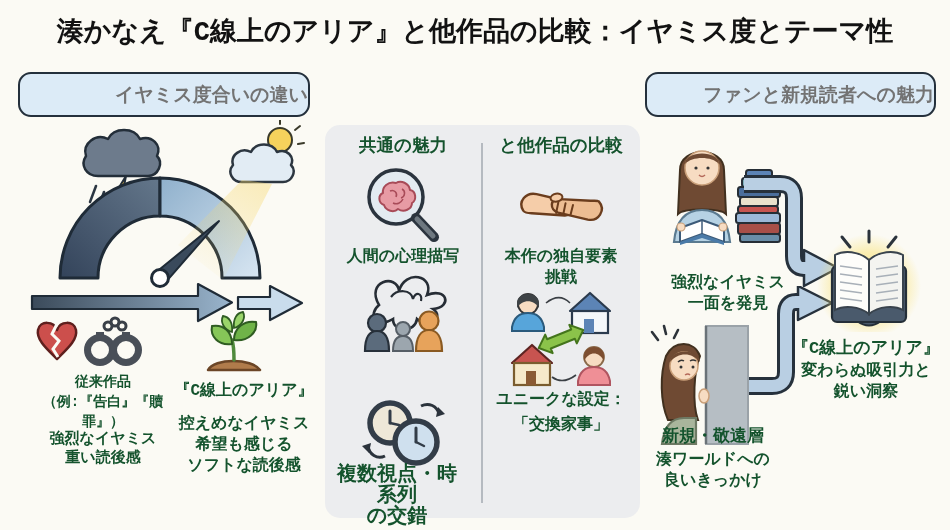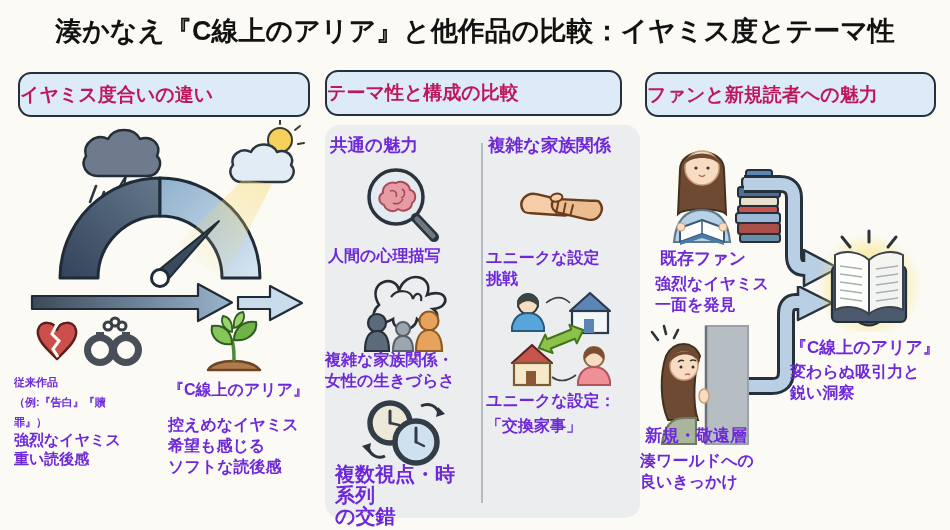--- a/index.html
+++ b/index.html
@@ -1,38 +1,35 @@
 <!DOCTYPE html>
 <html><head>
 <meta charset="utf-8">
 <style>
   html,body{margin:0;padding:0;background:#e8e8e8;}
   .stage{position:relative;width:950px;height:530px;background:#fbfaf4;overflow:hidden;
-         font-family:Liberation Sans, sans-serif;color:#1b1b1b;margin:0 auto;}
+         font-family:Liberation Mono, monospace;color:#1b1b1b;margin:0 auto;}
   .abs{position:absolute;}
   .title{position:absolute;top:13px;left:0;right:0;text-align:center;
          font-size:27px;font-weight:800;color:#121212;letter-spacing:0;}
   .hdr-box{position:absolute;background:#dcebf7;border:2.5px solid #24303c;border-radius:13px;
-           display:flex;align-items:center;justify-content:flex-start;font-weight:800;font-size:19px;color:#be185d;}
+           display:flex;align-items:center;justify-content:flex-end;font-weight:800;font-size:19px;color:#737373;}
   .panel{position:absolute;background:#ecedef;border-radius:15px;}
   .vdiv{position:absolute;width:1.5px;background:#b5bac0;}
-  .txt{position:absolute;font-weight:700;white-space:pre-line;color:#6d28d9;}
+  .txt{position:absolute;text-align:center;font-weight:700;white-space:pre-line;color:#14532d;}
 </style>
 </head>
 <body>
 
 <div class="stage">
 
   <div class="title">湊かなえ『C線上のアリア』と他作品の比較：イヤミス度とテーマ性</div>
 
   <div class="hdr-box" style="left:18px;top:72px;width:288px;height:41px">
     <span>イヤミス度合いの違い</span>
-  </div>
-  <div class="hdr-box" style="left:325px;top:70px;width:293px;height:42px">
-    <span>テーマ性と構成の比較</span>
   </div>
   <div class="hdr-box" style="left:645px;top:72px;width:287px;height:41px">
     <span>ファンと新規読者への魅力</span>
   </div>
 
   <svg class="abs" style="left:18px;top:120px" width="292" height="264" viewBox="0 0 292 264">
     <defs>
       <linearGradient id="gDark" x1="0" y1="1" x2="1" y2="0">
         <stop offset="0" stop-color="#33435a"></stop>
           <stop offset="1" stop-color="#64778b"></stop>
@@ -105,21 +102,21 @@
     <g>
       <path d="M190,250 C196,238 234,238 242,250 Z" fill="#b07b4b" stroke="#6b4526" stroke-width="2.5" stroke-linejoin="round"></path>
       <path d="M216,240 C216,232 216,226 214,220" fill="none" stroke="#4f8a3c" stroke-width="3.5" stroke-linecap="round"></path>
       <path d="M214,224 C200,226 192,216 194,206 C206,204 214,212 214,224 Z" fill="#86c658" stroke="#2f5c22" stroke-width="2"></path>
       <path d="M216,220 C230,222 240,212 238,202 C226,200 216,208 216,220 Z" fill="#6fb348" stroke="#2f5c22" stroke-width="2"></path>
       <path d="M214,212 C206,210 202,202 205,196 C212,197 215,204 214,212 Z" fill="#9ad46a" stroke="#2f5c22" stroke-width="1.8"></path>
       <path d="M216,208 C224,206 228,198 225,192 C218,193 215,200 216,208 Z" fill="#9ad46a" stroke="#2f5c22" stroke-width="1.8"></path>
     </g>
   </svg>
 
-  <div class="txt" style="left:14px;top:372px;width:178px;font-size:11px;line-height:20px">従来作品
+  <div class="txt" style="left:14px;top:372px;width:178px;font-size:14px;line-height:20px">従来作品
 （例:『告白』『贖
 罪』）</div>
   <div class="txt" style="left:14px;top:430px;width:178px;font-size:15px;line-height:19px">強烈なイヤミス
 重い読後感</div>
   <div class="txt" style="left:168px;top:380px;width:152px;font-size:16px">『C線上のアリア』</div>
   <div class="txt" style="left:168px;top:414px;width:152px;font-size:16px;line-height:21px">控えめなイヤミス
 希望も感じる
 ソフトな読後感</div>
 
   <div class="panel" style="left:325px;top:125px;width:315px;height:393px"></div>
@@ -143,53 +140,51 @@
   <svg class="abs" style="left:357px;top:271px" width="94" height="82" viewBox="0 0 94 82">
     <path d="M22,34 C8,10 40,2 42,20 C48,-2 78,4 70,24 C90,16 96,36 76,38 C88,46 72,58 60,48 C58,62 36,62 36,48 C20,58 10,44 22,34 Z" fill="none" stroke="#262d35" stroke-width="2.6"></path>
     <path d="M34,26 C40,18 54,18 56,28 C58,20 66,22 64,30" fill="none" stroke="#262d35" stroke-width="2.2"></path>
     <circle cx="20" cy="52" r="9" fill="#5b6b7c" stroke="#27303a" stroke-width="2.2"></circle>
     <path d="M8,80 C8,66 13,60 20,60 C27,60 32,66 32,80 Z" fill="#5b6b7c" stroke="#27303a" stroke-width="2.2"></path>
     <circle cx="72" cy="50" r="9.5" fill="#e7a35b" stroke="#8a5a22" stroke-width="2.2"></circle>
     <path d="M59,80 C59,66 64,59 72,59 C80,59 85,66 85,80 Z" fill="#e7a35b" stroke="#8a5a22" stroke-width="2.2"></path>
     <circle cx="46" cy="58" r="7" fill="#9ca6ae" stroke="#565e66" stroke-width="2"></circle>
     <path d="M36,80 C36,70 40,65 46,65 C52,65 56,70 56,80 Z" fill="#9ca6ae" stroke="#565e66" stroke-width="2"></path>
   </svg>
-  <div class="txt" style="left:325px;top:349px;width:156px;font-size:16px;line-height:21px">複雑な家族関係・
-女性の生きづらさ</div>
 
   <svg class="abs" style="left:359px;top:396px" width="90" height="72" viewBox="0 0 90 72">
     <path d="M62,10 C70,6 78,10 80,18" fill="none" stroke="#2b333c" stroke-width="3"></path>
     <polygon points="77,21 86,18 79,11" fill="#2b333c"></polygon>
     <path d="M26,60 C18,64 10,58 9,50" fill="none" stroke="#2b333c" stroke-width="3"></path>
     <polygon points="12,47 3,50 10,57" fill="#2b333c"></polygon>
     <circle cx="31" cy="27" r="20" fill="#eee8d8" stroke="#333d48" stroke-width="5.5"></circle>
     <line x1="31" y1="27" x2="31" y2="15" stroke="#333d48" stroke-width="3" stroke-linecap="round"></line>
     <line x1="31" y1="27" x2="40" y2="29" stroke="#333d48" stroke-width="2.5" stroke-linecap="round"></line>
     <circle cx="57" cy="46" r="21" fill="#cfe0ee" stroke="#333d48" stroke-width="5.5"></circle>
     <line x1="57" y1="46" x2="57" y2="32" stroke="#333d48" stroke-width="3" stroke-linecap="round"></line>
     <line x1="57" y1="46" x2="65" y2="50" stroke="#333d48" stroke-width="2.5" stroke-linecap="round"></line>
   </svg>
   <div class="txt" style="left:335px;top:464px;width:124px;font-size:20px;line-height:21px">複数視点・時系列
 の交錯</div>
 
-  <div class="txt" style="left:488px;top:133px;width:146px;font-size:17.5px">複雑な家族関係</div>
+  <div class="txt" style="left:488px;top:133px;width:146px;font-size:17.5px">と他作品の比較</div>
 
   <svg class="abs" style="left:511px;top:164px" width="100" height="82" viewBox="0 0 100 82">
     <g transform="rotate(-10 50 42)">
       <path d="M12,40 C8,30 18,22 28,26 L56,38 C64,42 62,54 52,52 L20,44 C14,43 13,42 12,40 Z" fill="#f5cda9" stroke="#6b3d1d" stroke-width="2.4" stroke-linejoin="round"></path>
       <path d="M88,44 C94,54 84,64 74,60 L46,48 C38,44 40,32 50,35 L80,42 C85,43 87,43 88,44 Z" fill="#edbd92" stroke="#6b3d1d" stroke-width="2.4" stroke-linejoin="round"></path>
       <g stroke="#6b3d1d" stroke-width="2" stroke-linecap="round">
         <line x1="48" y1="38" x2="44" y2="48"></line>
           <line x1="55" y1="40" x2="51" y2="50"></line>
           <line x1="62" y1="43" x2="58" y2="52"></line>
       </g>
       <ellipse cx="47" cy="33" rx="6" ry="4" fill="#f5cda9" stroke="#6b3d1d" stroke-width="2"></ellipse>
     </g>
   </svg>
-  <div class="txt" style="left:486px;top:247px;width:150px;font-size:16px;line-height:21px">ユニークな設定
+  <div class="txt" style="left:486px;top:247px;width:150px;font-size:16px;line-height:21px">本作の独自要素
 挑戦</div>
 
   <svg class="abs" style="left:506px;top:287px" width="112" height="102" viewBox="0 0 112 102">
     <path d="M40,16 C50,8 58,10 64,16" fill="none" stroke="#3a3f44" stroke-width="1.6"></path>
     <path d="M46,90 C54,96 62,94 70,88" fill="none" stroke="#3a3f44" stroke-width="1.6"></path>
     <circle cx="22" cy="17" r="10" fill="#f7dcc2" stroke="#333333" stroke-width="1.8"></circle>
     <path d="M11,16 C11,4 33,4 33,16 L33,21 C28,12 16,12 11,21 Z" fill="#3e4346"></path>
     <path d="M6,40 C8,30 14,26 22,26 C30,26 36,30 38,40 L38,44 L6,44 Z" fill="#57a5da" stroke="#2a5a7c" stroke-width="2"></path>
     <polygon points="64,24 84,6 104,24" fill="#5c84b6" stroke="#2b3b4e" stroke-width="2.2" stroke-linejoin="round"></polygon>
     <rect x="66" y="24" width="36" height="22" fill="#f4f7fa" stroke="#2b3b4e" stroke-width="2.2"></rect>
@@ -224,21 +219,20 @@
       <rect x="96" y="40" width="26" height="8" rx="2.5" fill="#5c84b6"></rect>
       <rect x="92" y="48" width="34" height="9" rx="2.5" fill="#7fb0ba"></rect>
       <rect x="88" y="57" width="42" height="10" rx="2.5" fill="#4a6e9c"></rect>
       <rect x="90" y="67" width="38" height="9" rx="2.5" fill="#e9e1cc"></rect>
       <rect x="88" y="76" width="40" height="7" rx="2.5" fill="#c75450"></rect>
       <rect x="86" y="83" width="44" height="10" rx="2.5" fill="#9cb8d8"></rect>
       <rect x="88" y="93" width="42" height="11" rx="2.5" fill="#a84f48"></rect>
       <rect x="90" y="104" width="40" height="8" rx="2.5" fill="#6a8ea8"></rect>
     </g>
   </svg>
-  <div class="txt" style="left:660px;top:247px;width:136px;font-size:17px">既存ファン</div>
   <div class="txt" style="left:655px;top:273px;width:146px;font-size:16px;line-height:21px">強烈なイヤミス
 一面を発見</div>
 
   <svg class="abs" style="left:742px;top:168px" width="104" height="122" viewBox="0 0 104 122">
     <path d="M2,16 H38 Q52,16 52,30 V88 Q52,100 62,100 H64" fill="none" stroke="#26313c" stroke-width="18" stroke-linejoin="round"></path>
     <polygon points="62,82 62,118 96,100" fill="#b9cfe3" stroke="#26313c" stroke-width="2.5" stroke-linejoin="round"></polygon>
     <path d="M2,16 H38 Q52,16 52,30 V88 Q52,100 62,100 H68" fill="none" stroke="#b9cfe3" stroke-width="12" stroke-linejoin="round"></path>
   </svg>
 
   <svg class="abs" style="left:742px;top:286px" width="104" height="116" viewBox="0 0 104 116">

